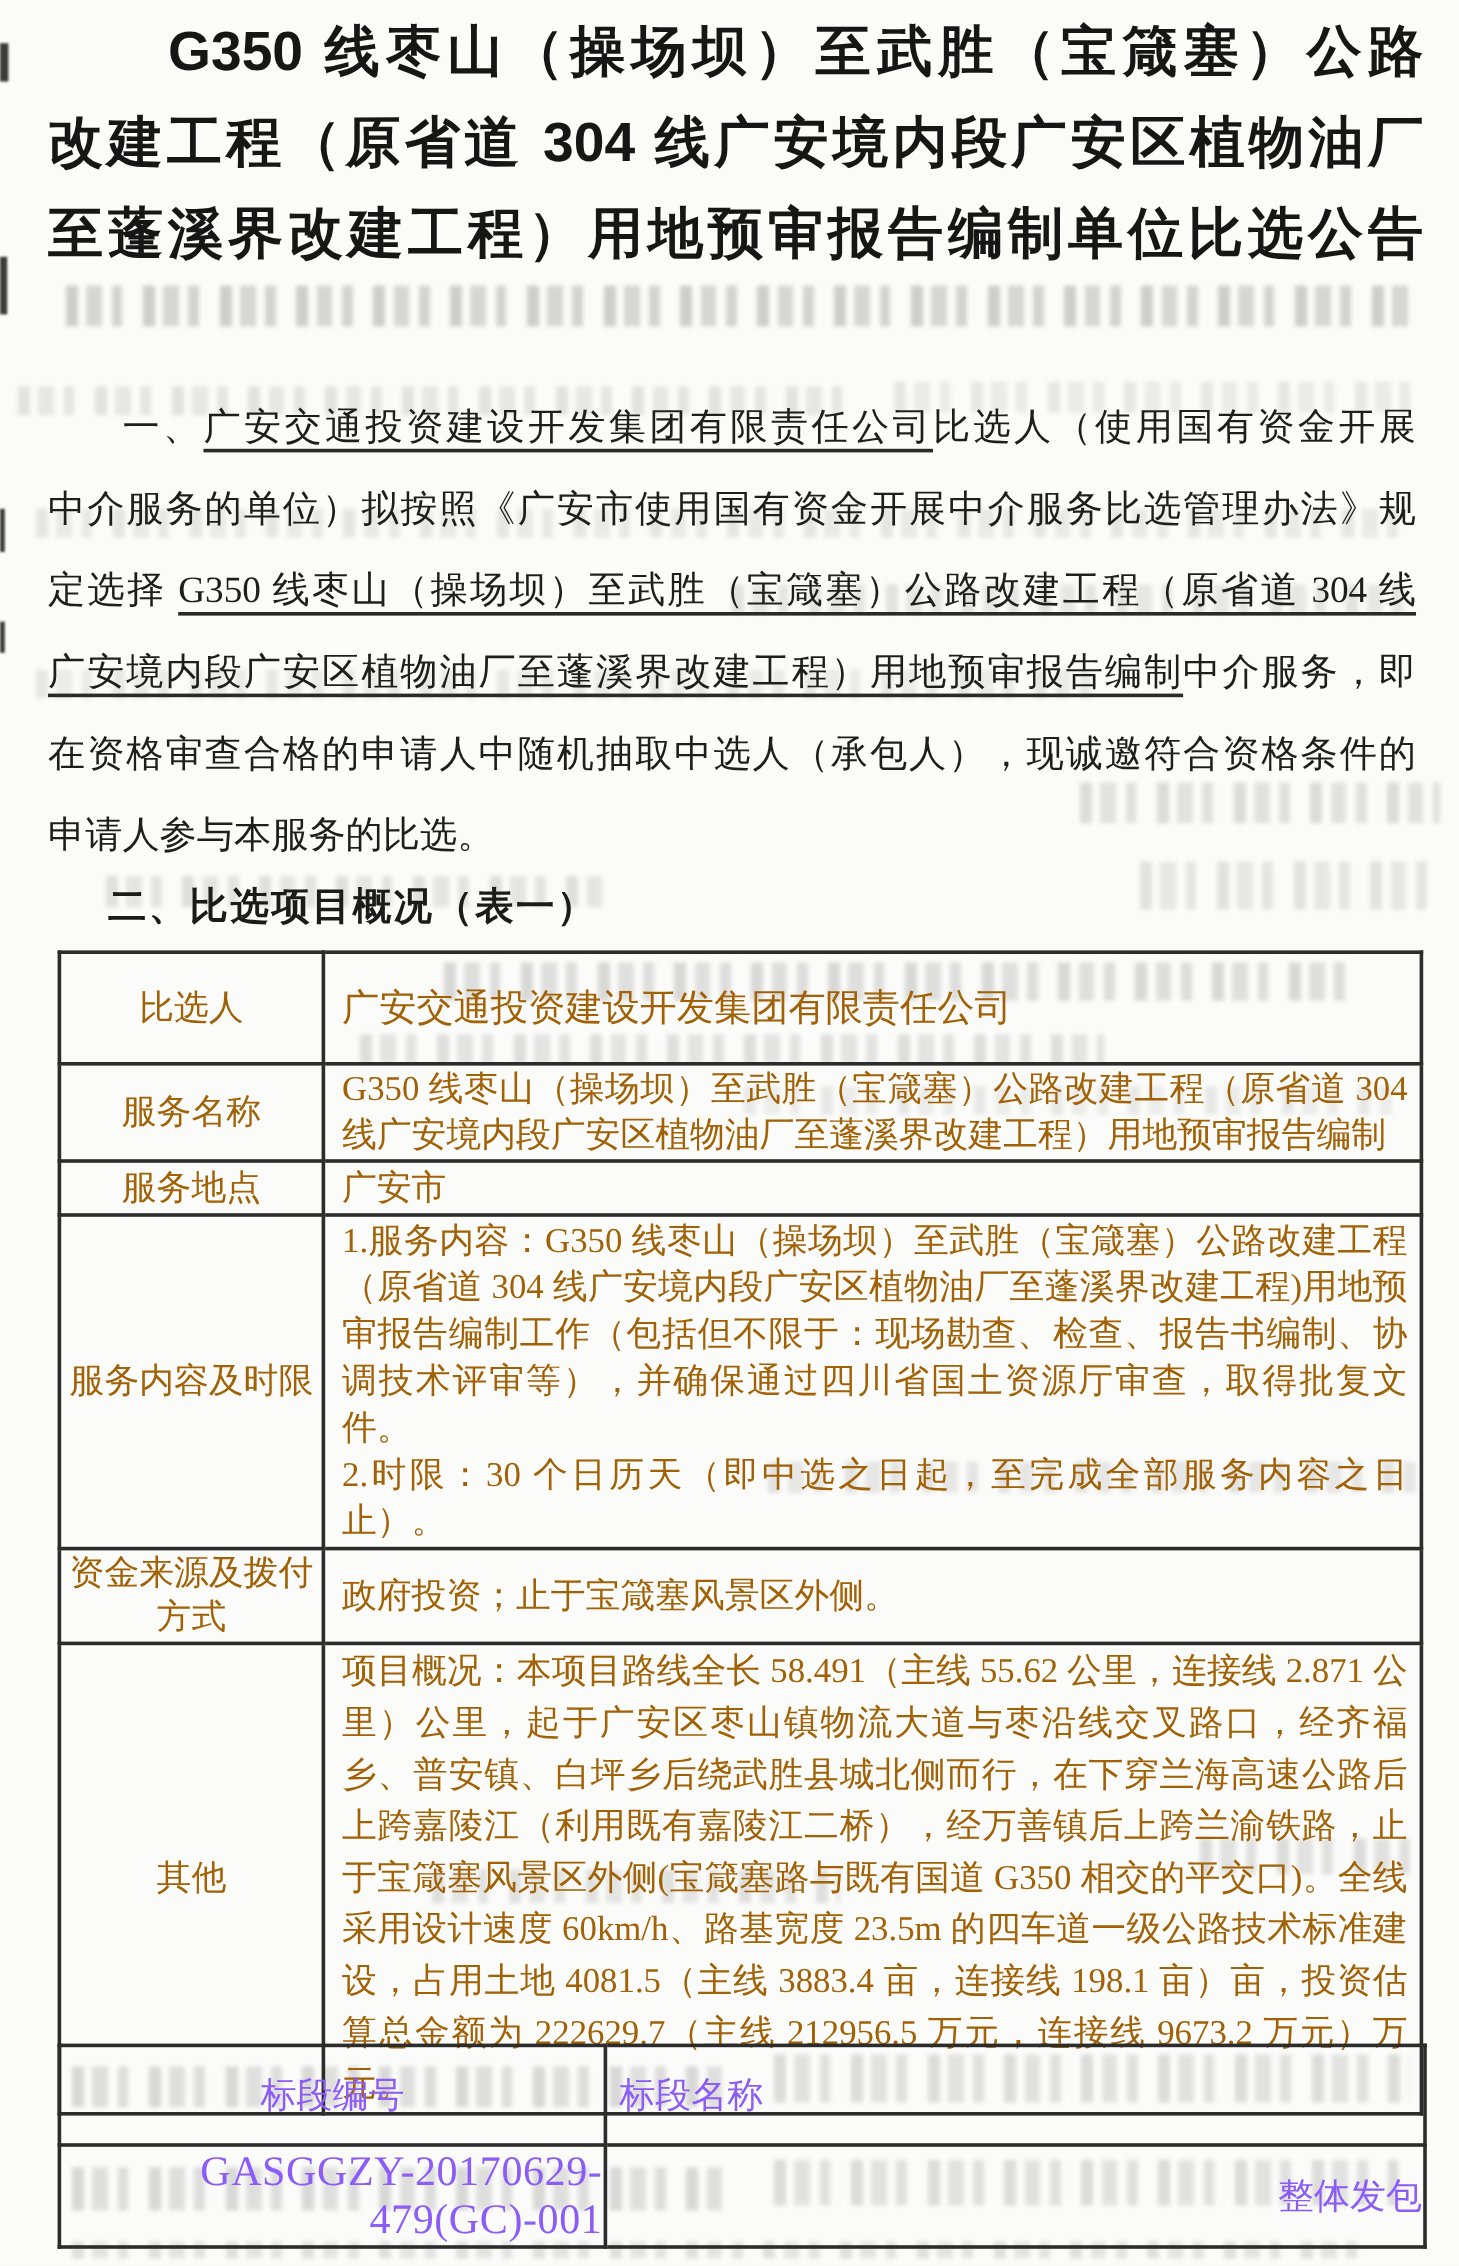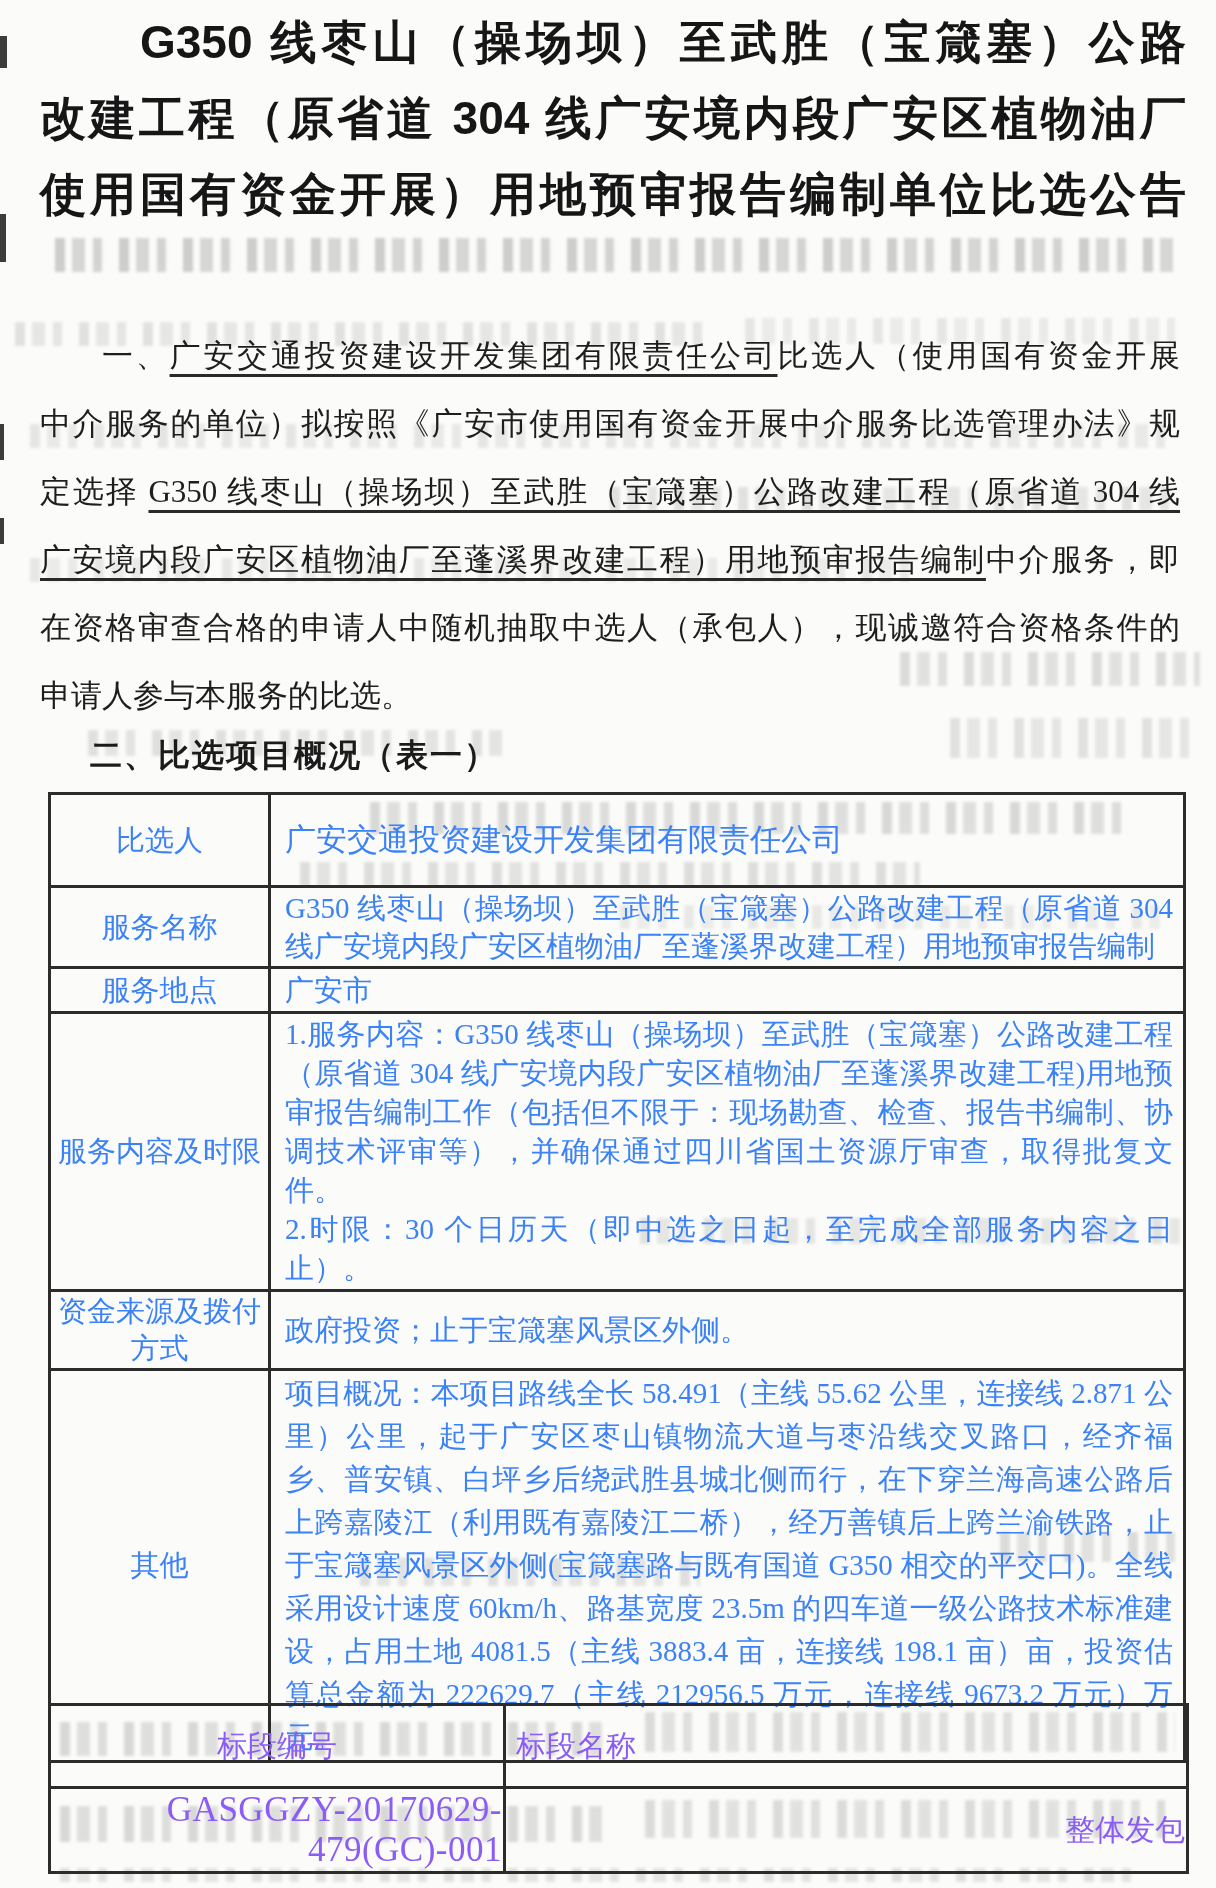--- a/index.html
+++ b/index.html
@@ -46,21 +46,21 @@
     position:absolute;left:90px;
     font-family:"Liberation Serif","DejaVu Serif",serif;
     font-weight:bold;font-size:32px;color:#1b1b1b;
     letter-spacing:2px;
   }
   #sec2{top:734px;}
   #sec3{top:1648px;}
   
   table{border-collapse:collapse;position:absolute;table-layout:fixed;}
   #t1{left:48px;top:792px;width:1135px;}
-  #t1 td{border:3px solid #2c2c2c;font-size:29px;color:#3b82f6;}
+  #t1 td{border:3px solid #2c2c2c;font-size:29px;color:#a16207;}
   #t1 col.c-label{width:220px;}
   #t1 col.c-content{width:915px;}
   #t1 tr:nth-child(1){height:93px;}
   #t1 tr:nth-child(2){height:79px;}
   #t1 tr:nth-child(3){height:40px;}
   #t1 tr:nth-child(4){height:193px;}
   #t1 tr:nth-child(5){height:79px;}
   #t1 tr:nth-child(6){height:346px;}
   #t1 td.label{text-align:center;vertical-align:middle;line-height:37px;padding:0 4px;}
   #t1 td.content{text-align:justify;vertical-align:middle;line-height:40px;padding:1px 10px 1px 14px;}
@@ -118,21 +118,21 @@
   <div class="bleed" style="left:360px;top:1558px;width:340px;height:28px;opacity:.3;"></div>
   <div class="bleed" style="left:60px;top:1722px;width:550px;height:34px;opacity:.38;"></div>
   <div class="bleed" style="left:645px;top:1712px;width:530px;height:40px;opacity:.34;"></div>
   <div class="bleed" style="left:60px;top:1806px;width:545px;height:36px;opacity:.38;"></div>
   <div class="bleed" style="left:645px;top:1800px;width:520px;height:38px;opacity:.34;"></div>
   <div class="bleed" style="left:60px;top:1868px;width:1080px;height:14px;opacity:.3;"></div>
 
   <div class="doc-title">
       <div class="title-line first">G350 线枣山（操场坝）至武胜（宝箴塞）公路</div>
       <div class="title-line">改建工程（原省道 304 线广安境内段广安区植物油厂</div>
-      <div class="title-line">使用国有资金开展）用地预审报告编制单位比选公告</div>
+      <div class="title-line">至蓬溪界改建工程）用地预审报告编制单位比选公告</div>
     </div>
 
   <div class="intro">
       <div class="para-line stretch first"><span>一、</span><span class="u">广安交通投资建设开发集团有限责任公司</span><span>比选人（使用国有资金开展</span></div>
       <div class="para-line stretch"><span>中介服务的单位）拟按照《广安市使用国有资金开展中介服务比选管理办法》规</span></div>
       <div class="para-line stretch"><span>定选择 </span><span class="u">G350 线枣山（操场坝）至武胜（宝箴塞）公路改建工程（原省道 304 线</span></div>
       <div class="para-line stretch"><span class="u">广安境内段广安区植物油厂至蓬溪界改建工程）用地预审报告编制</span><span>中介服务，即</span></div>
       <div class="para-line stretch"><span>在资格审查合格的申请人中随机抽取中选人（承包人），现诚邀符合资格条件的</span></div>
       <div class="para-line"><span>申请人参与本服务的比选。</span></div>
     </div>

